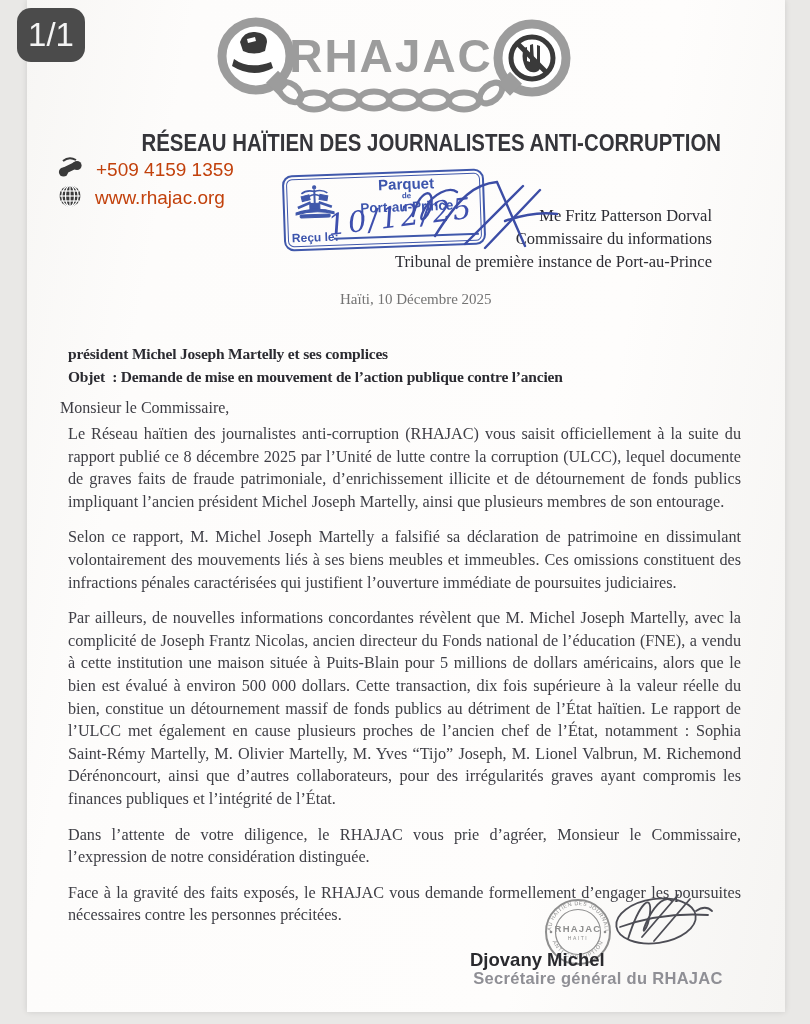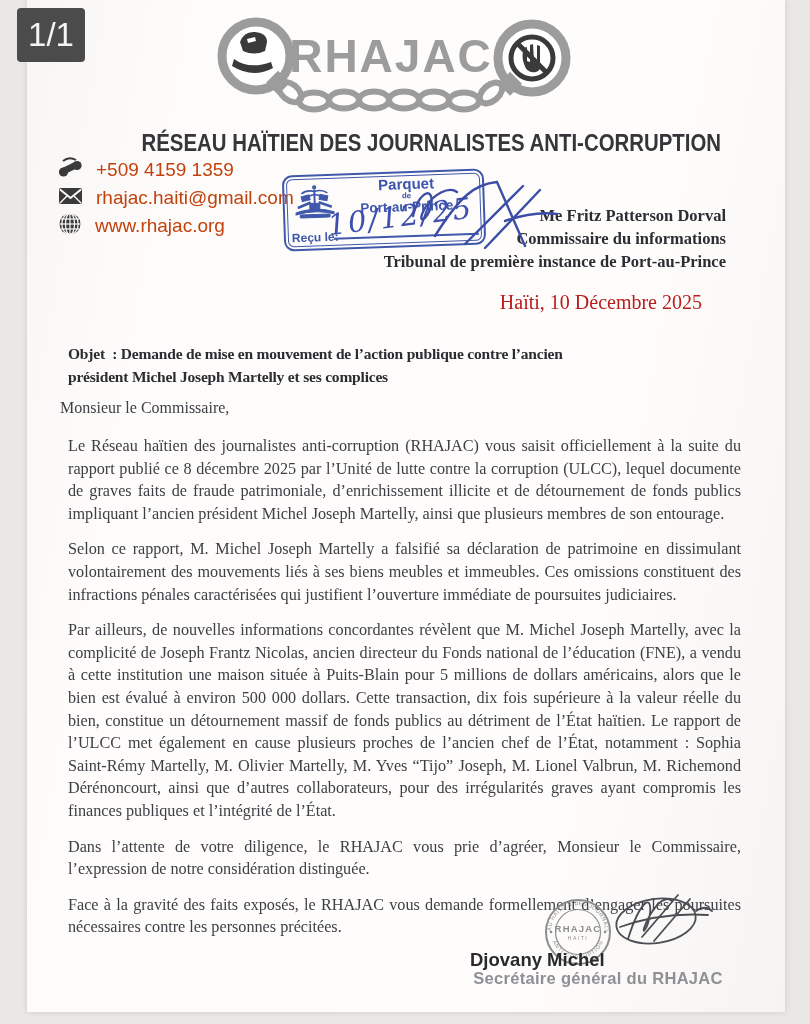--- a/index.html
+++ b/index.html
@@ -8,21 +8,21 @@
     background:#e9e8e6;
     font-family:"Liberation Serif", serif;
   }
   .page{
     position:absolute;left:27px;top:0;width:758px;height:1012px;
     background:linear-gradient(100deg,#f7f6f4 0%,#fdfcfb 18%,#fefdfc 70%,#f5f4f2 100%);
     box-shadow:0 0 6px rgba(0,0,0,0.12);
   }
   .page-badge{
     position:absolute;left:17px;top:8px;width:68px;height:54px;z-index:20;
-    background:#4b4b4b;border-radius:4px;color:#f4f4f4;
+    background:#4b4b4b;border-radius:14px;color:#f4f4f4;
     font:400 33px/54px "Liberation Sans",sans-serif;text-align:center;
   }
   
   .logo-svg{position:absolute;left:214px;top:12px;}
   .banner{
     position:absolute;left:95px;top:129px;width:620px;text-align:center;
     font-family:"Liberation Sans",sans-serif;font-weight:bold;font-size:24px;
     color:#35353a;transform:scaleX(0.85);transform-origin:center;
     letter-spacing:0px;white-space:nowrap;
   }
@@ -56,40 +56,40 @@
     border-bottom:2px solid #4058ab;
   }
   .stamp-handwritten{
     position:absolute;left:42px;top:26px;z-index:6;
     font:italic 29px "DejaVu Serif",serif;color:#3e4fae;
     transform:rotate(-5deg);letter-spacing:2px;white-space:nowrap;
   }
   .stamp-sig{position:absolute;left:405px;top:176px;z-index:7;}
   
   .recipient{
-    position:absolute;left:354px;top:204px;width:372px;text-align:right;
-    font-weight:bold;font-size:16.5px;line-height:23px;color:#2c2c33;
+    position:absolute;left:340px;top:204px;width:372px;text-align:right;
+    font-weight:normal;font-size:16.5px;line-height:23px;color:#2c2c33;
   }
   .dateline{
-    position:absolute;left:340px;top:291px;width:362px;text-align:right;
-    font-size:20px;color:#b91c1c;
+    position:absolute;left:340px;top:291px;width:362px;
+    font-size:15px;color:#737373;
   }
   
   .subject{
     position:absolute;left:68px;top:342px;
     font-weight:bold;font-size:15.5px;line-height:23px;color:#2b2b31;
     letter-spacing:-0.2px;
   }
   .subject span{display:block;white-space:nowrap;}
   .salutation{position:absolute;left:60px;top:399px;font-size:16px;color:#3d3d44;}
   .body-text{
     position:absolute;left:68px;top:423px;width:673px;
     font-size:16.2px;line-height:22.6px;text-align:justify;color:#3e3e45;
   }
-  .body-text p{margin:12px 0 13px 0;}
+  .body-text p{margin:0 0 13px 0;}
   
   .seal-svg{position:absolute;left:539px;top:896px;}
   .sig-svg{position:absolute;left:608px;top:887px;}
   .sig-name{
     position:absolute;left:470px;top:949px;width:260px;text-align:left;
     font:bold 18.5px "Liberation Sans",sans-serif;color:#2a2a2e;
   }
   .sig-title{
     position:absolute;left:448px;top:969px;width:300px;text-align:center;
     font:bold 16.5px "Liberation Sans",sans-serif;color:#8f8f95;letter-spacing:0.3px;
@@ -144,28 +144,20 @@
 
 <div class="contact">
   <div class="contact-row">
     <svg width="27" height="26" viewBox="0 0 27 26">
       <path d="M6 6 Q12 1 19 5" fill="none" stroke="#3a3a3a" stroke-width="2"></path>
       <circle cx="6.5" cy="17" r="4.6" fill="#3a3a3a"></circle>
       <circle cx="20" cy="10.5" r="4.6" fill="#3a3a3a"></circle>
       <rect x="4" y="9.5" width="19" height="6.5" rx="3.2" transform="rotate(-26 13.5 13)" fill="#3a3a3a"></rect>
     </svg>
     <span>+509 4159 1359</span>
-  </div>
-  <div class="contact-row">
-    <svg width="27" height="26" viewBox="0 0 27 26">
-      <rect x="2" y="5" width="23" height="16" rx="2" fill="#3a3a3a"></rect>
-      <path d="M3 6.5 L13.5 15 L24 6.5" fill="none" stroke="#fdfdfd" stroke-width="2"></path>
-      <path d="M3 20 L10 13 M24 20 L17 13" stroke="#fdfdfd" stroke-width="1.4"></path>
-    </svg>
-    <span>rhajac.haiti@gmail.com</span>
   </div>
   <div class="contact-row">
     <svg width="26" height="26" viewBox="0 0 26 26">
       <circle cx="13" cy="13" r="10.5" fill="#3a3a3a"></circle>
       <g stroke="#fdfdfd" stroke-width="1.2" fill="none">
         <ellipse cx="13" cy="13" rx="4.5" ry="10.5"></ellipse>
         <ellipse cx="13" cy="13" rx="8.2" ry="10.5"></ellipse>
         <line x1="2.5" y1="13" x2="23.5" y2="13"></line>
         <line x1="4" y1="8" x2="22" y2="8"></line>
         <line x1="4" y1="18" x2="22" y2="18"></line>
@@ -213,22 +205,22 @@
 
 <div class="recipient">
   <div>Me Fritz Patterson Dorval</div>
   <div>Commissaire du informations</div>
   <div>Tribunal de première instance de Port-au-Prince</div>
 </div>
 
 <div class="dateline">Haïti, 10 Décembre 2025</div>
 
 <div class="subject">
+  <span>président Michel Joseph Martelly et ses complices</span>
   <span>Objet&nbsp; : Demande de mise en mouvement de l’action publique contre l’ancien</span>
-  <span>président Michel Joseph Martelly et ses complices</span>
 </div>
 
 <div class="salutation">Monsieur le Commissaire,</div>
 
 <div class="body-text">
   <p>Le Réseau haïtien des journalistes anti-corruption (RHAJAC) vous saisit officiellement à la suite du rapport publié ce 8 décembre 2025 par l’Unité de lutte contre la corruption (ULCC), lequel documente de graves faits de fraude patrimoniale, d’enrichissement illicite et de détournement de fonds publics impliquant l’ancien président Michel Joseph Martelly, ainsi que plusieurs membres de son entourage.</p>
   <p>Selon ce rapport, M. Michel Joseph Martelly a falsifié sa déclaration de patrimoine en dissimulant volontairement des mouvements liés à ses biens meubles et immeubles. Ces omissions constituent des infractions pénales caractérisées qui justifient l’ouverture immédiate de poursuites judiciaires.</p>
   <p>Par ailleurs, de nouvelles informations concordantes révèlent que M. Michel Joseph Martelly, avec la complicité de Joseph Frantz Nicolas, ancien directeur du Fonds national de l’éducation (FNE), a vendu à cette institution une maison située à Puits-Blain pour 5 millions de dollars américains, alors que le bien est évalué à environ 500&nbsp;000 dollars. Cette transaction, dix fois supérieure à la valeur réelle du bien, constitue un détournement massif de fonds publics au détriment de l’État haïtien. Le rapport de l’ULCC met également en cause plusieurs proches de l’ancien chef de l’État, notamment : Sophia Saint-Rémy Martelly, M. Olivier Martelly, M. Yves “Tijo” Joseph, M. Lionel Valbrun, M. Richemond Dérénoncourt, ainsi que d’autres collaborateurs, pour des irrégularités graves ayant compromis les finances publiques et l’intégrité de l’État.</p>
   <p>Dans l’attente de votre diligence, le RHAJAC vous prie d’agréer, Monsieur le Commissaire, l’expression de notre considération distinguée.</p>
   <p>Face à la gravité des faits exposés, le RHAJAC vous demande formellement d’engager les poursuites nécessaires contre les personnes précitées.</p>

